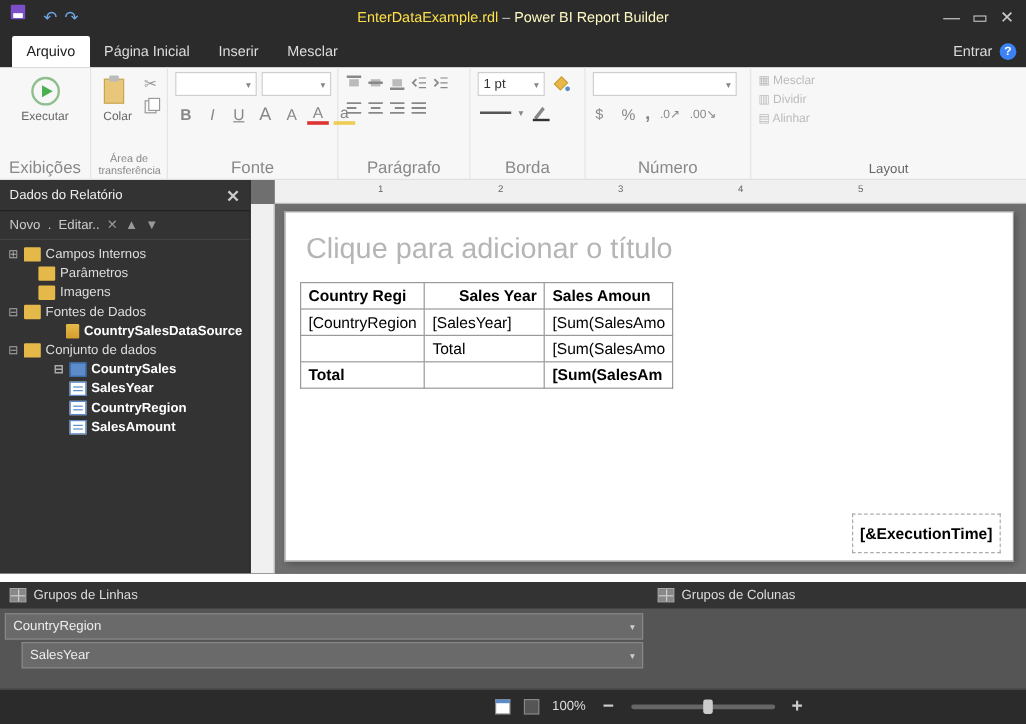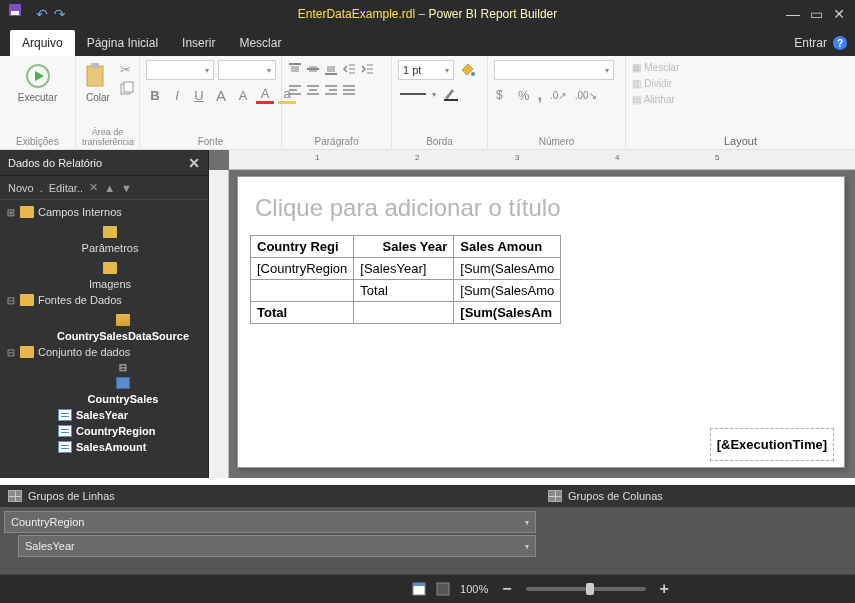--- a/index.html
+++ b/index.html
@@ -17,21 +17,21 @@
 .menutabs { height: 28px; background: #2b2b2b; display: flex; align-items: flex-end; padding-left: 10px; color: #ddd; }
 .menutabs .tab { padding: 6px 12px; font-size: 12px; cursor: pointer; }
 .menutabs .tab.active { background: #ffffff; color: #222; border-top-left-radius: 2px; border-top-right-radius: 2px; }
 .menutabs .entrar { margin-left: auto; padding: 6px 8px; display: flex; align-items: center; gap: 6px; }
 .help-icon { width: 14px; height: 14px; border-radius: 50%; background: #3b82f6; color: #fff; display: inline-flex; align-items: center; justify-content: center; font-size: 10px; font-weight: bold; }
 
 
 .ribbon { height: 94px; background: #f7f7f7; display: flex; border-bottom: 1px solid #e0e0e0; color: #666; }
 .rgroup { border-right: 1px solid #e4e4e4; display: flex; flex-direction: column; padding: 4px 6px 2px 6px; position: relative; }
 .rgroup .body { flex: 1; display: flex; align-items: flex-start; gap: 6px; }
-.rgroup .label { text-align: center; font-size: 10px; color: #888; padding-top: 2px; }
+.rgroup .label { text-align: center; font-size: 14px; color: #888; padding-top: 2px; }
 .rbtn { display: flex; flex-direction: column; align-items: center; gap: 2px; font-size: 10px; color: #666; padding: 2px; }
 .ricon { width: 22px; height: 22px; }
 .ricon-lg { width: 28px; height: 28px; }
 .dd { width: 68px; height: 20px; border: 1px solid #cfcfcf; background: #fff; display: inline-flex; align-items: center; justify-content: space-between; padding: 0 4px; font-size: 11px; color: #888; }
 .dd.sm { width: 58px; }
 .dd .caret { font-size: 8px; color: #888; }
 .icon-row { display: flex; gap: 4px; align-items: center; }
 .fchar { width: 18px; height: 18px; display: inline-flex; align-items: center; justify-content: center; font-size: 13px; color: #888; }
 .fchar.b { font-weight: bold; }
 .fchar.i { font-style: italic; }
@@ -50,21 +50,21 @@
 .leftpanel .toolbar .tbicon { color: #999; font-size: 11px; }
 .tree { padding: 4px 0; font-size: 11px; overflow: auto; flex: 1; }
 .tnode { display: flex; align-items: center; gap: 4px; padding: 2px 6px; white-space: nowrap; }
 .tnode .exp { width: 10px; text-align: center; color: #aaa; font-size: 10px; }
 .tnode .ticon { width: 14px; height: 12px; display: inline-block; }
 .folder-y { background: #e5b84a; border-radius: 1px; }
 .ds-icon { background: linear-gradient(#e5b84a,#d4a030); border-radius: 1px; }
 .table-icon { background: #5b8bc9; border: 1px solid #3a6aa8; }
 .field-icon { width: 14px; height: 12px; border: 1px solid #5b8bc9; background: #fff; display: inline-block; position: relative; }
 .field-icon::after { content: ""; position: absolute; left: 2px; right: 2px; top: 3px; height: 1px; background: #5b8bc9; box-shadow: 0 3px 0 #5b8bc9; }
-.ind1 { padding-left: 18px; flex-direction: column; } .ind2 { padding-left: 34px; }
+.ind1 { padding-left: 18px; } .ind2 { padding-left: 34px; }
 .bold { font-weight: 600; color: #fff; padding-left: 44px; }
 
 
 .design { flex: 1; background: #6f6f6f; position: relative; overflow: hidden; }
 .rulers-top { height: 20px; background: #f0f0f0; border-bottom: 1px solid #bbb; margin-left: 20px; position: relative; font-size: 8px; color: #666; }
 .rulers-top .num { position: absolute; top: 3px; }
 .rulers-left { position: absolute; left: 0; top: 20px; width: 20px; bottom: 0; background: #f0f0f0; border-right: 1px solid #bbb; font-size: 8px; color: #666; }
 .canvas-wrap { position: absolute; left: 28px; top: 26px; right: 10px; bottom: 10px; background: #fff; border: 1px solid #999; box-shadow: 2px 2px 6px rgba(0,0,0,0.3); }
 .canvas { padding: 10px 12px; }
 .title-ph { font-size: 24px; color: #b5b5b5; padding: 6px 4px; border: 1px dashed transparent; }

